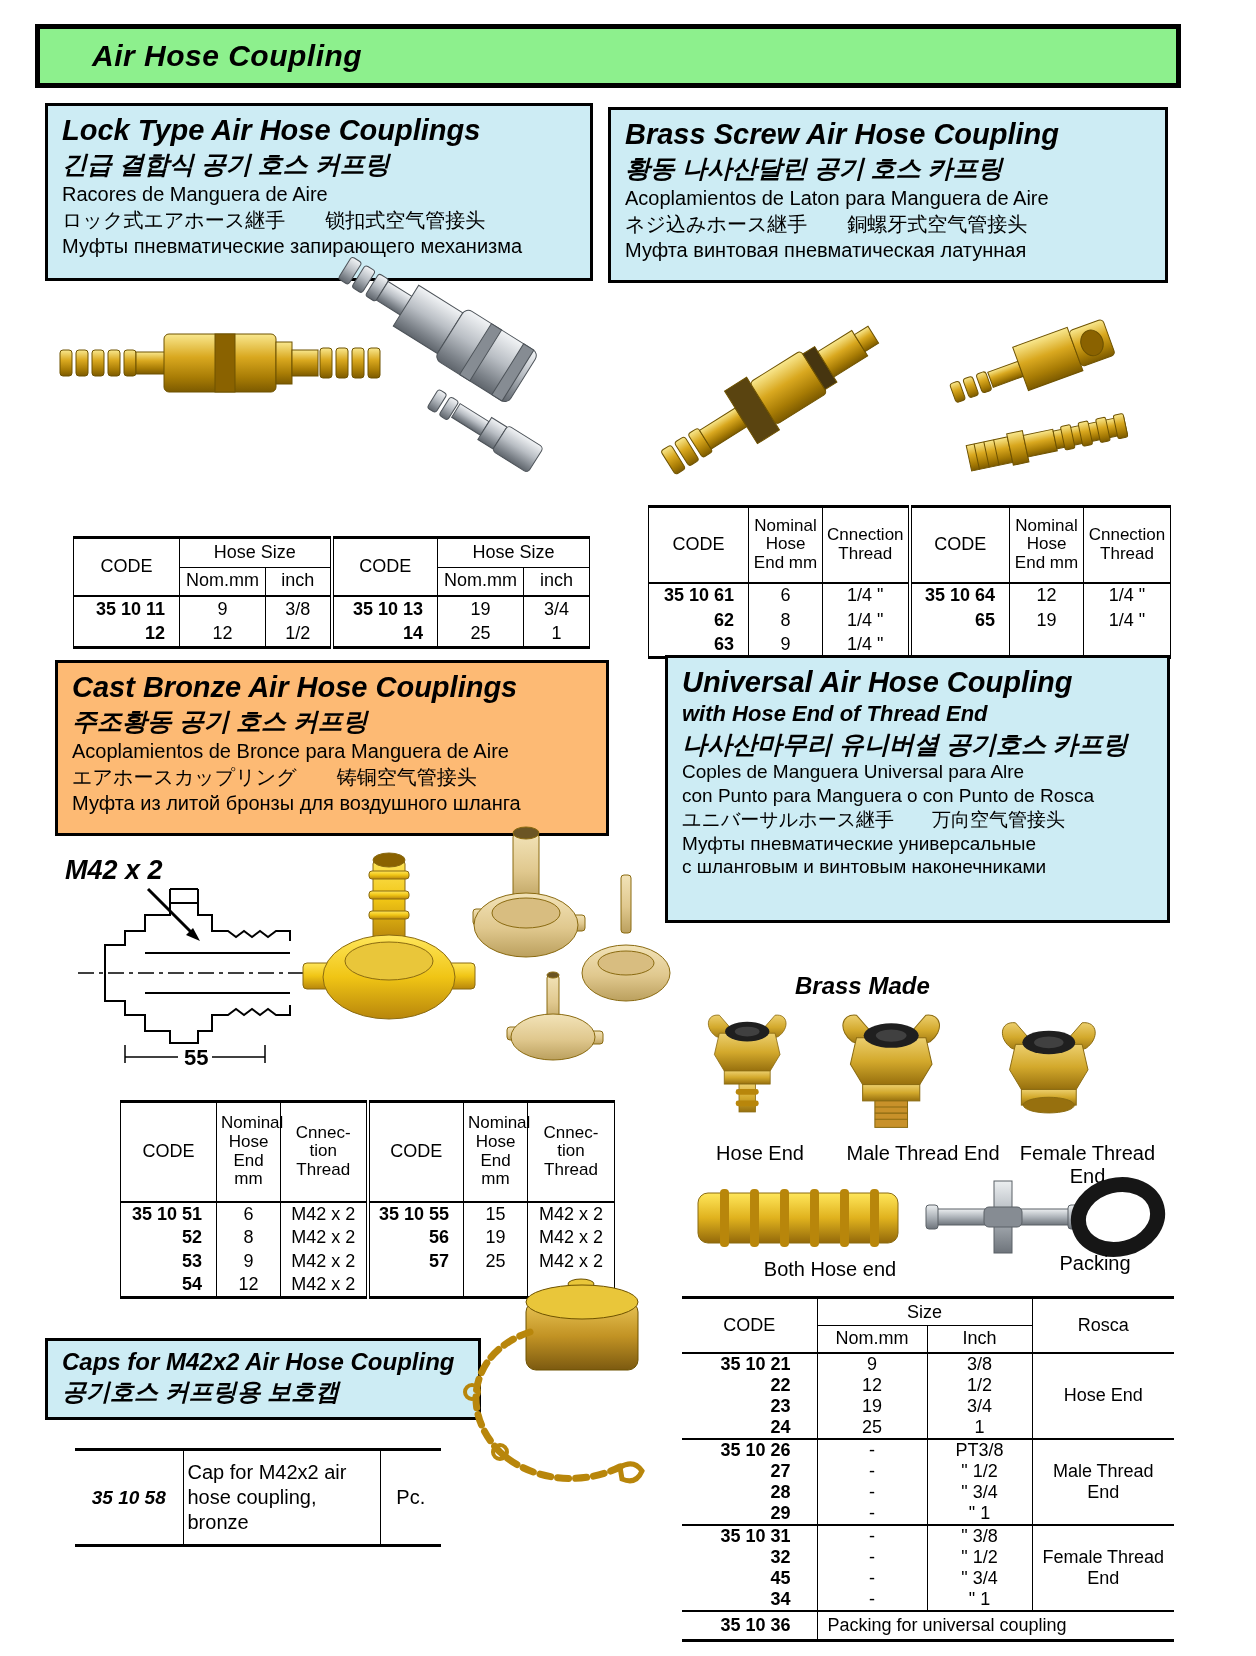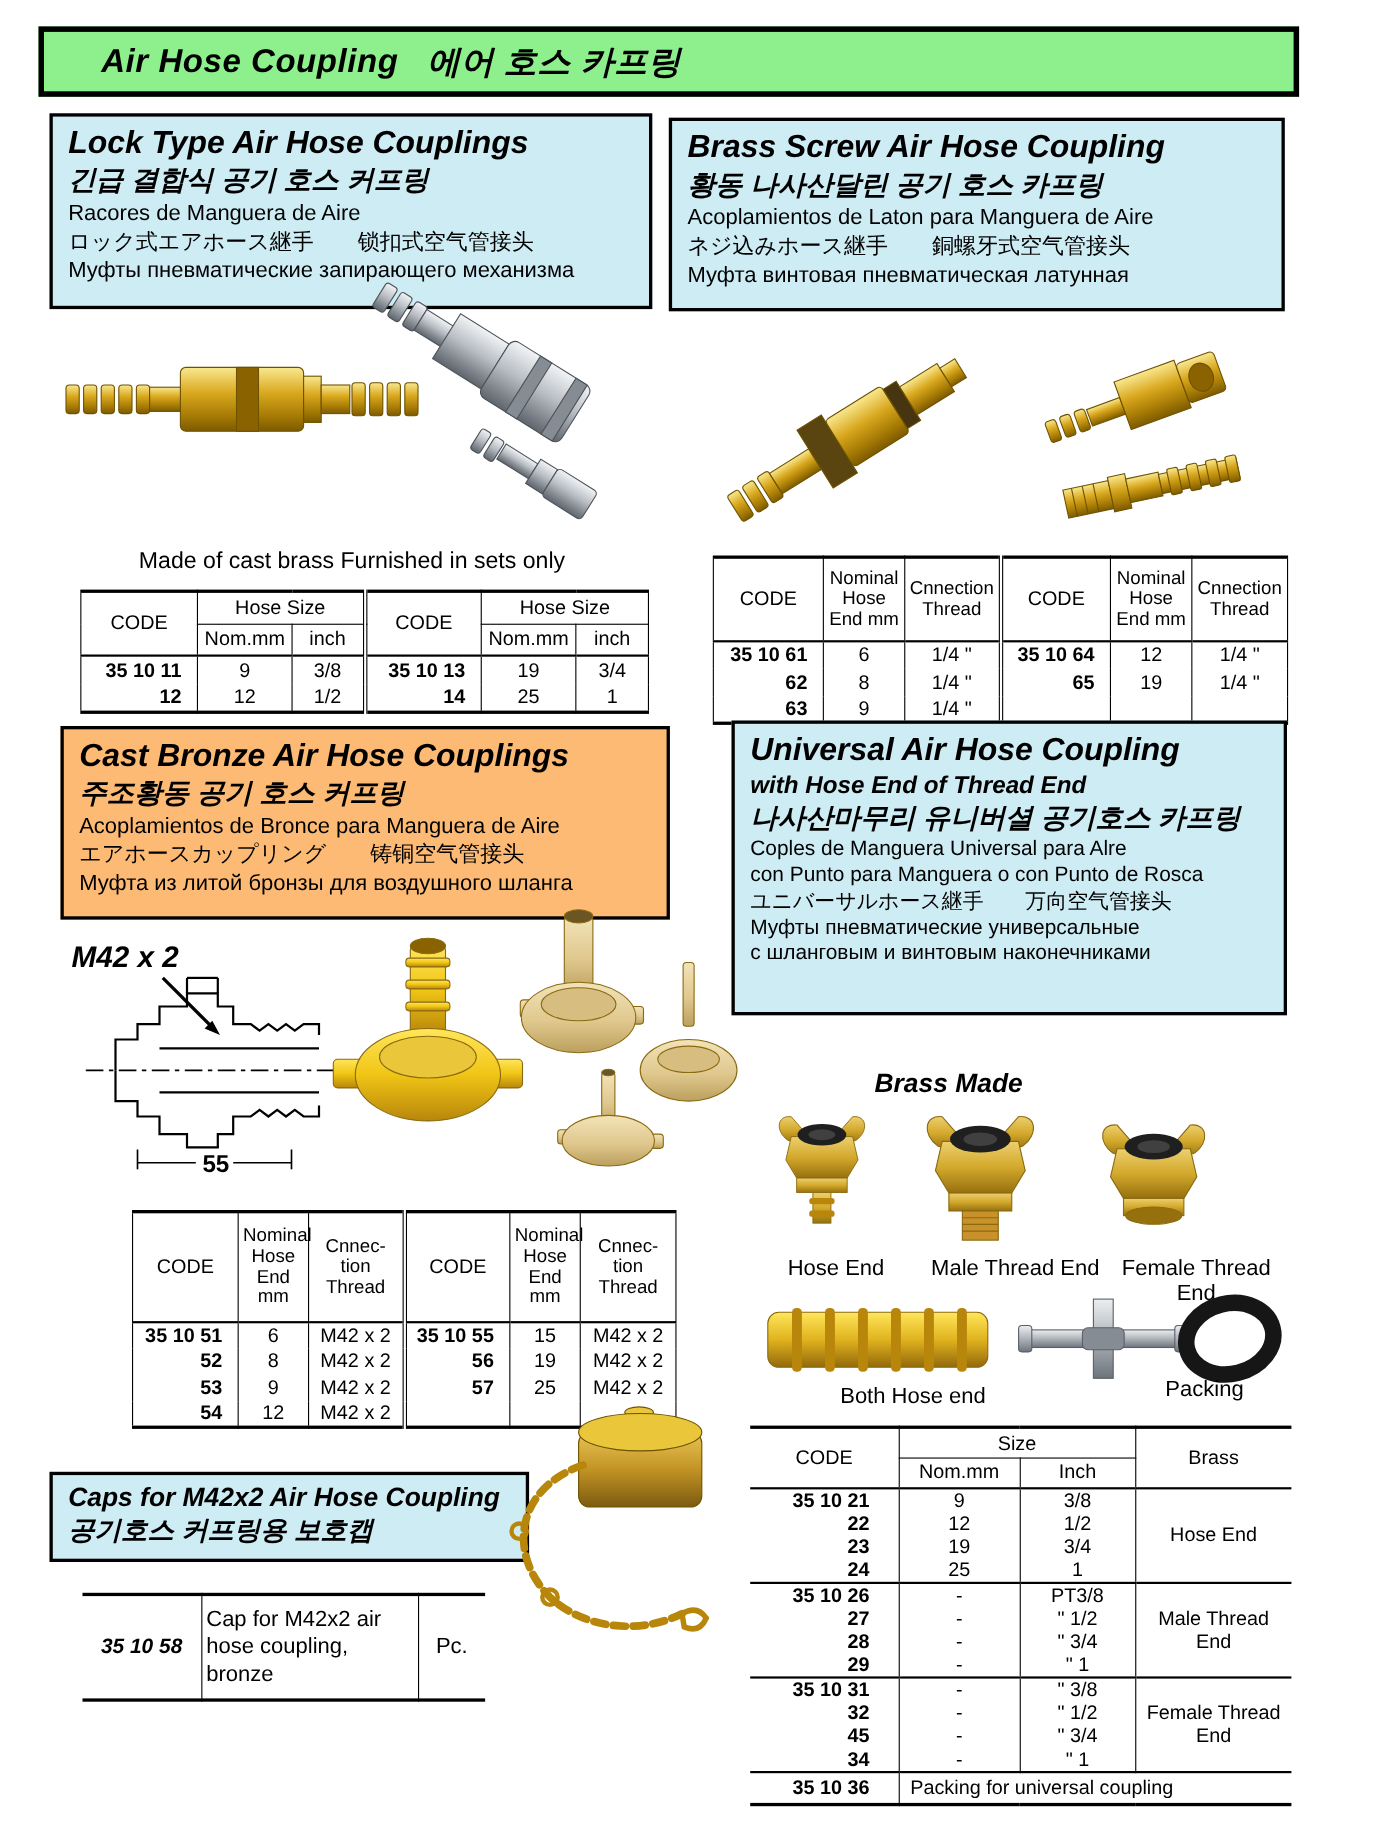--- a/index.html
+++ b/index.html
@@ -64,21 +64,20 @@
   svg{position:absolute;overflow:visible;}
   svg text{font-family:"Liberation Sans", sans-serif;}
 </style>
 </head>
 <body>
 
 <div class="page">
 
   <div class="banner">
     <span class="t">Air Hose Coupling</span>
-    <span class="t ko">에어 호스 카프링</span>
   </div>
 
   <div class="hdr" style="left:45px;top:103px;width:548px;height:178px;">
     <div class="h-title">Lock Type Air Hose Couplings</div>
     <div class="h-ko">긴급 결합식 공기 호스 커프링</div>
     <div class="h-line">Racores de Manguera de Aire</div>
     <div class="h-line">ロック式エアホース継手　　锁扣式空气管接头</div>
     <div class="h-line">Муфты пневматические запирающего механизма</div>
   </div>
 
@@ -125,21 +124,20 @@
     </g>
     <g transform="translate(455,150) rotate(32)" fill="url(#slv)" stroke="#4c5258" stroke-width="1">
       <rect x="-78" y="-9" width="10" height="22" rx="3"></rect>
         <rect x="-64" y="-9" width="10" height="22" rx="3"></rect>
       <rect x="-52" y="-8" width="34" height="16"></rect>
       <rect x="-18" y="-13" width="18" height="26"></rect>
       <rect x="0" y="-15" width="42" height="30" rx="4"></rect>
     </g>
   </svg>
 
-  <div class="note" style="left:60px;top:498px;width:520px;">Made of cast brass Furnished in sets only</div>
 
   <table class="gridtbl" style="left:73px;top:536px;width:516px;">
     <colgroup>
         <col style="width:106px">
         <col style="width:86px">
         <col style="width:66px">
         <col style="width:106px">
         <col style="width:86px">
         <col style="width:66px">
       </colgroup>
@@ -515,21 +513,21 @@
     <colgroup>
         <col style="width:135px">
         <col style="width:110px">
         <col style="width:105px">
         <col style="width:142px">
       </colgroup>
     <tbody>
         <tr style="height:28px;">
       <th rowspan="2">CODE</th>
       <th colspan="2" class="sz">Size</th>
-      <th rowspan="2">Brass</th>
+      <th rowspan="2">Rosca</th>
     </tr>
     <tr style="height:27px;">
       <th>Nom.mm</th>
       <th>Inch</th>
     </tr>
     <tr>
       <td class="stack cd">
         <div>35 10 21</div>
         <div>22</div>
         <div>23</div>

